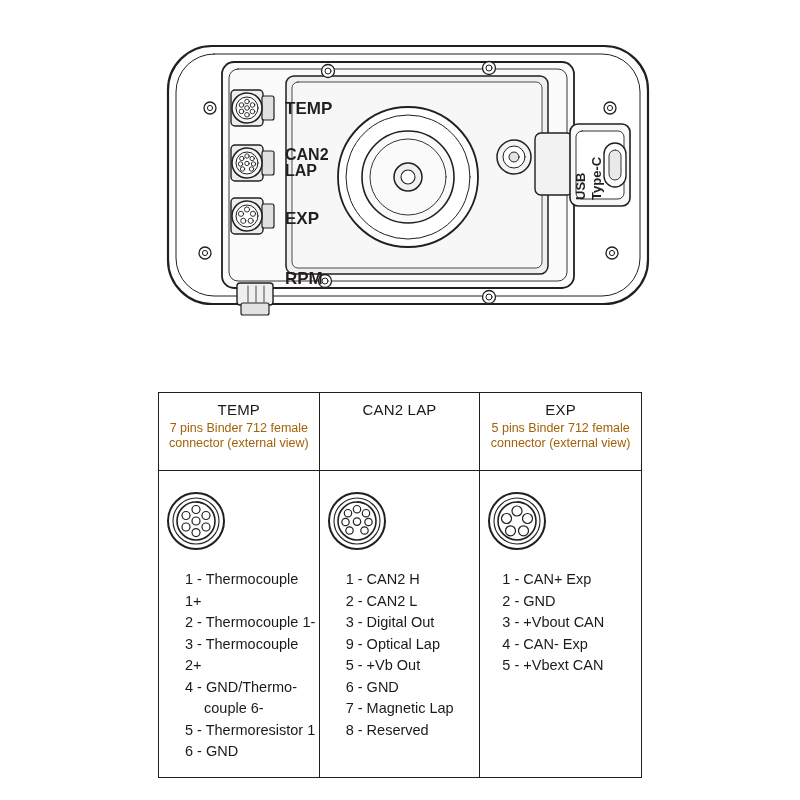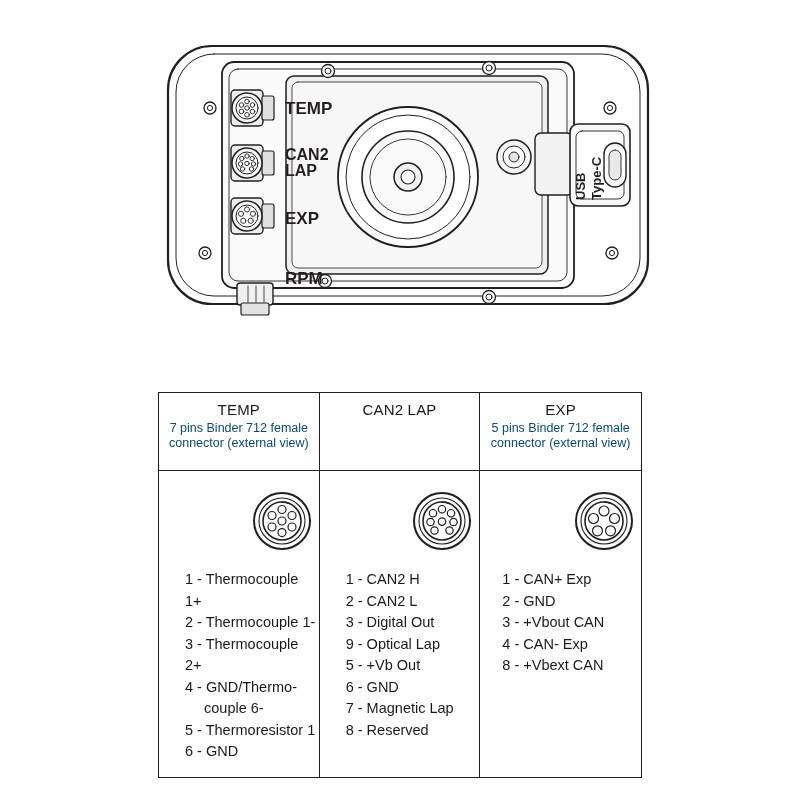--- a/index.html
+++ b/index.html
@@ -61,29 +61,29 @@
   .conn-title {
     font-size: 15px;
     text-align: center;
     margin-bottom: 3px;
     letter-spacing: 0.2px;
   }
   .conn-sub {
     font-size: 12.5px;
     line-height: 14.5px;
     text-align: center;
-    color: #0c4a6e;
+    color: #a16207;
   }
 
   
   .col-body {
     padding: 12px 0 14px 0;
     display: flex;
     flex-direction: column;
-    align-items: flex-end;
+    align-items: flex-start;
   }
   .conn-figure {
     height: 76px;
     display: flex;
     align-items: center;
     justify-content: center;
   }
   .pin-list {
     margin: 10px 0 0 0;
     padding: 0;
@@ -343,19 +343,19 @@
               <circle cx="30.5" cy="46.8" r="5"></circle>
               <circle cx="43.5" cy="46.8" r="5"></circle>
             </g>
           </svg>
         </div>
         <ul class="pin-list">
           <li>1 - CAN+ Exp</li>
           <li>2 - GND</li>
           <li>3 - +Vbout CAN</li>
           <li>4 - CAN- Exp</li>
-          <li>8 - +Vbext CAN</li>
+          <li>5 - +Vbext CAN</li>
         </ul>
       </div>
     </div>
 
   </div>
 </div>
 
 </body></html>

